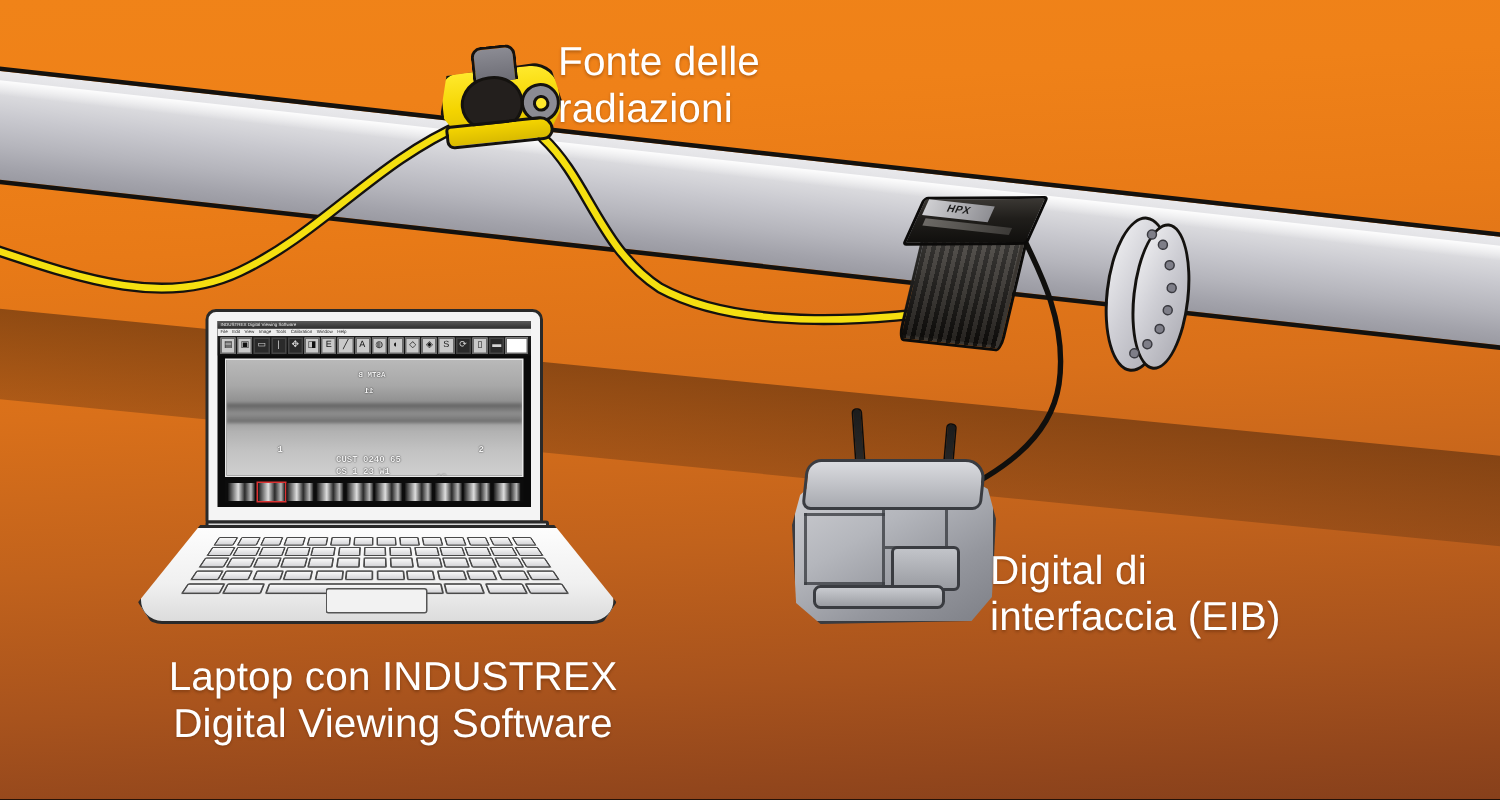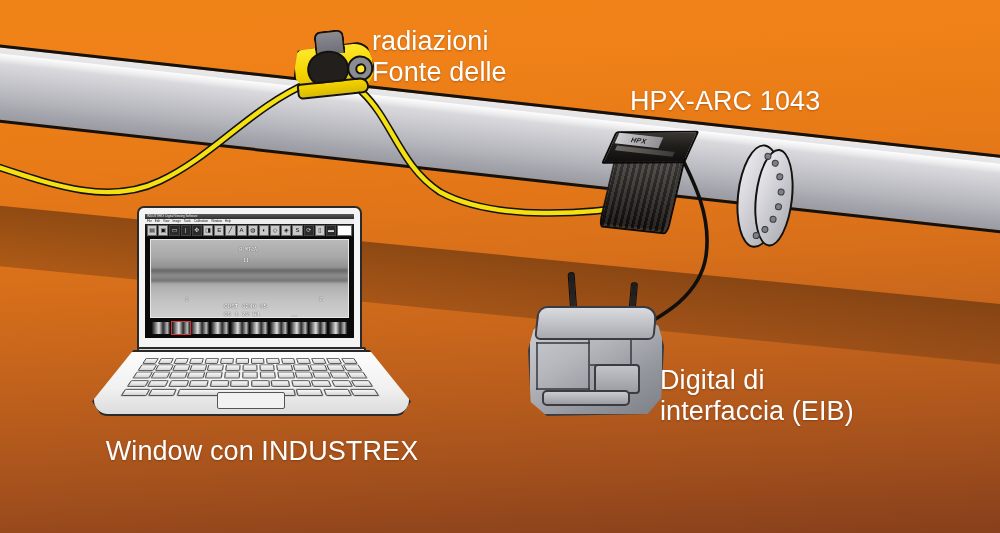--- a/index.html
+++ b/index.html
@@ -393,30 +393,28 @@
       <div class="eib-ln" style="left:58px;top:8px;width:2px;height:64px;"></div>
       <div class="eib-ln" style="left:100px;top:6px;width:2px;height:70px;"></div>
       <div class="eib-ln" style="left:60px;top:46px;width:46px;height:2px;"></div>
     </div>
     <div class="eib-top"></div>
     <div class="eib-panel"></div>
     <div class="eib-handle"></div>
   </div>
 
   <div class="label" id="lbl-source">
+    <div>Fonte delle</div>
     <div>radiazioni</div>
-    <div>Fonte delle</div>
-  </div>
-
-  <div class="label" id="lbl-hpx">
-    <div>HPX-ARC 1043</div>
-  </div>
+  </div>
+
 
   <div class="label" id="lbl-eib">
     <div>Digital di</div>
     <div>interfaccia (EIB)</div>
   </div>
 
   <div class="label" id="lbl-laptop">
-    <div>Window con INDUSTREX</div>
+    <div>Laptop con INDUSTREX</div>
+    <div>Digital Viewing Software</div>
   </div>
 
 </div>
 
 </body></html>

